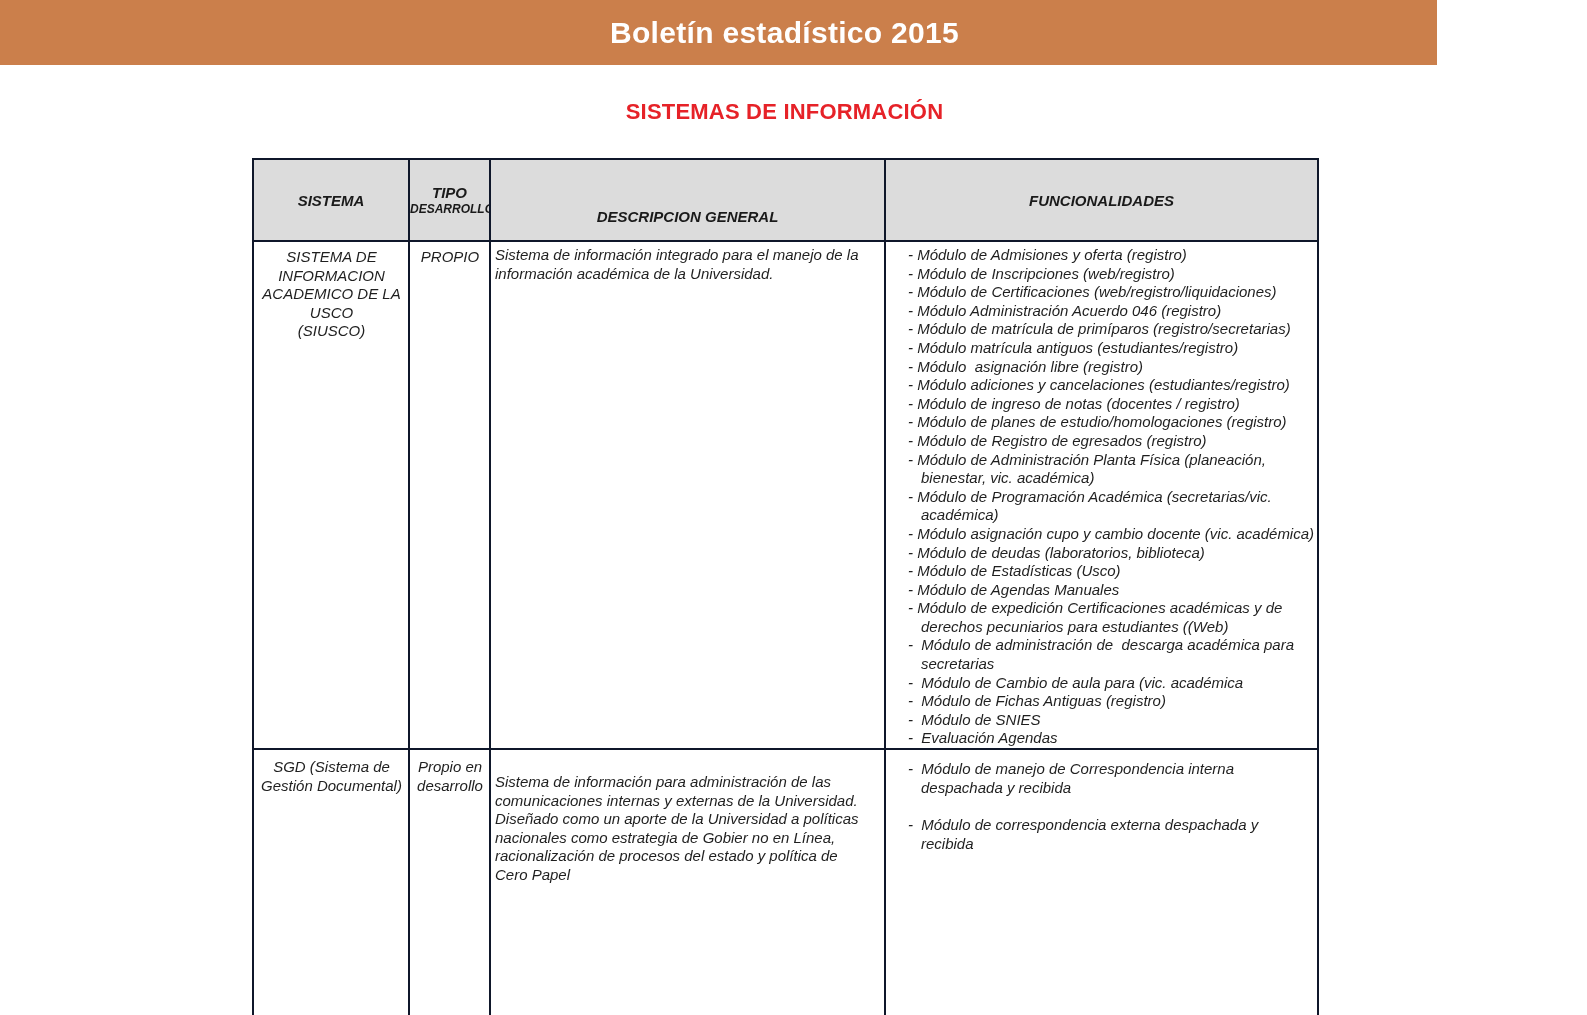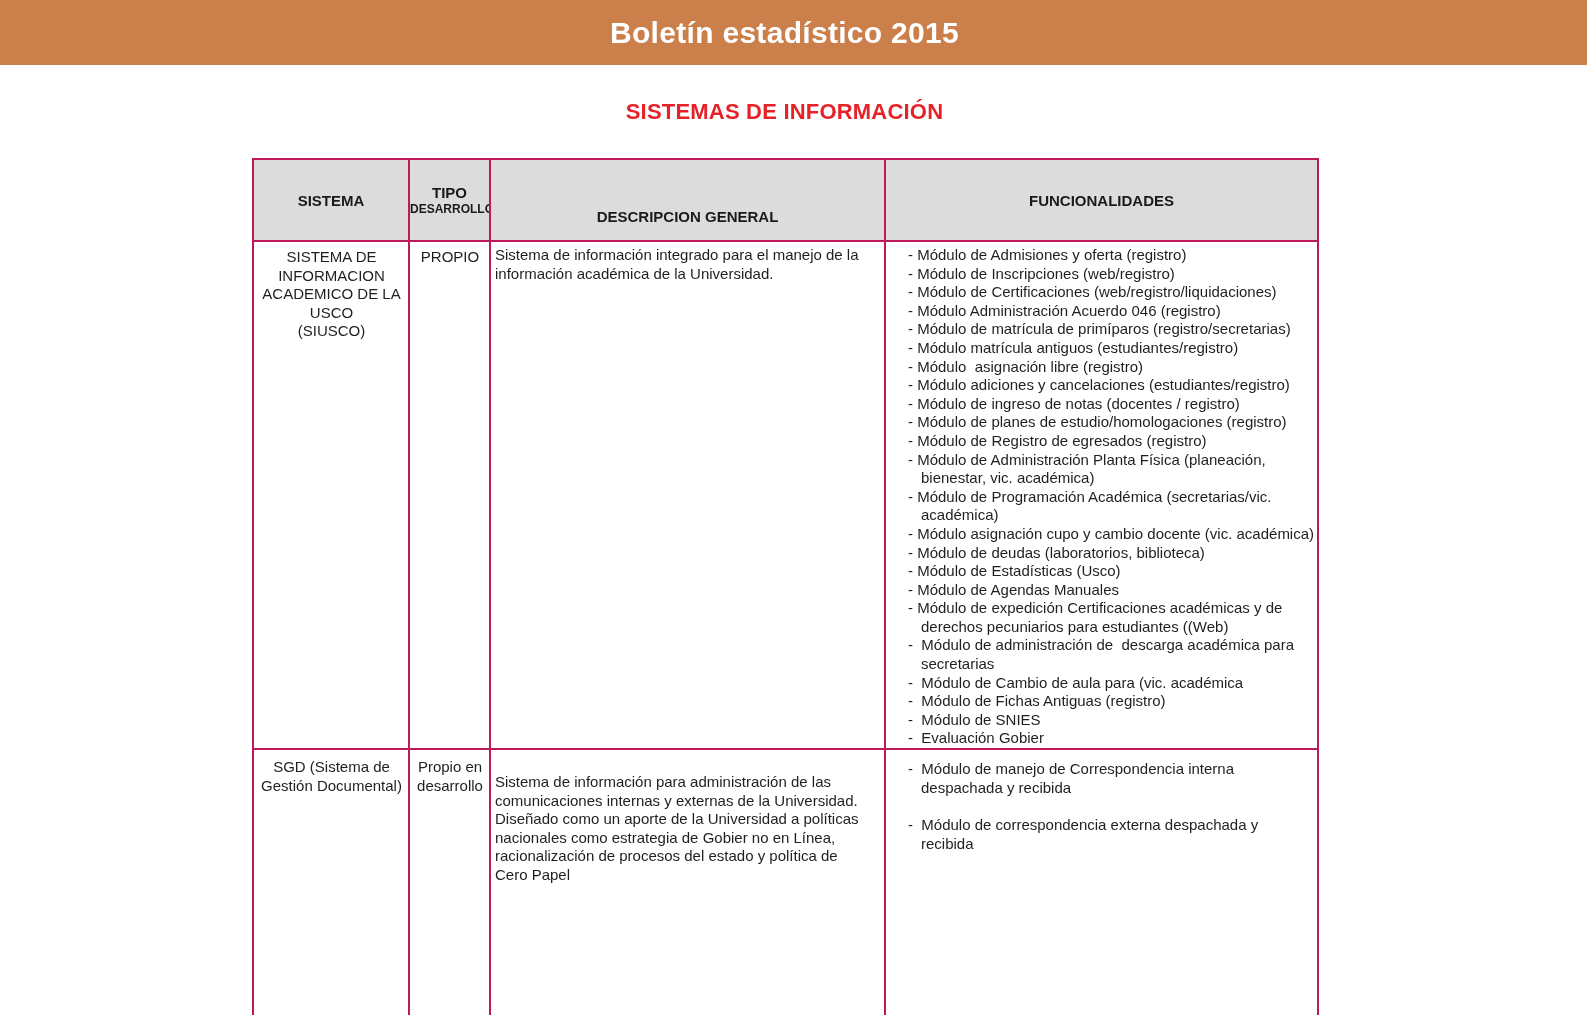--- a/index.html
+++ b/index.html
@@ -6,41 +6,42 @@
   html, body { margin: 0; padding: 0; }
   body {
     width: 1587px; height: 1015px;
     position: relative; overflow: hidden;
     background: #ffffff;
     font-family: "Liberation Sans", sans-serif;
     color: #1f1f1f;
   }
   .banner {
     position: absolute; top: 0; left: 0;
-    width: 1587px; height: 65px;
+    width: 1437px; height: 65px;
   }
   .banner-inner {
     position: absolute; top: 0; left: 252px;
     width: 1065px; height: 65px;
     display: flex; align-items: center; justify-content: center;
     font-size: 30px; font-weight: bold; letter-spacing: 0.3px;
   }
   .page-title {
     position: absolute; top: 99px; left: 252px;
     width: 1065px; text-align: center;
     font-size: 22px; font-weight: bold; letter-spacing: 0.2px;
   }
   table.systems {
     position: absolute; top: 158px; left: 252px;
     width: 1065px;
     border-collapse: collapse; table-layout: fixed;
   }
   table.systems th, table.systems td {
-    border: 2px solid #be185d;
+    border: 2px solid #0f172a;
     overflow: hidden;
+    font-style: italic;
   }
   tr.header-row { height: 82px; }
   tr.row-siusco { height: 508px; }
   tr.row-sgd    { height: 313px; }
   tr.row-next   { height: 60px; }
   th {
     font-size: 15px; font-weight: bold; color: #1a1a1a;
     text-align: center; vertical-align: middle; padding: 0;
   }
   th.desc-h { vertical-align: bottom; padding-bottom: 15px; }
@@ -114,21 +115,21 @@
           <div class="func-item">- Módulo de deudas (laboratorios, biblioteca)</div>
           <div class="func-item">- Módulo de Estadísticas (Usco)</div>
           <div class="func-item">- Módulo de Agendas Manuales</div>
           <div class="func-item">- Módulo de expedición Certificaciones académicas y de
 derechos pecuniarios para estudiantes ((Web)</div>
           <div class="func-item">-  Módulo de administración de  descarga académica para
 secretarias</div>
           <div class="func-item">-  Módulo de Cambio de aula para (vic. académica</div>
           <div class="func-item">-  Módulo de Fichas Antiguas (registro)</div>
           <div class="func-item">-  Módulo de SNIES</div>
-          <div class="func-item">-  Evaluación Gobier</div>
+          <div class="func-item">-  Evaluación Agendas</div>
         </td>
   </tr>
   <tr class="row-sgd">
     <td class="center">SGD (Sistema de
 Gestión Documental)</td>
     <td class="center">Propio en
 desarrollo</td>
     <td class="desc">Sistema de información para administración de las
 comunicaciones internas y externas de la Universidad.
 Diseñado como un aporte de la Universidad a políticas

